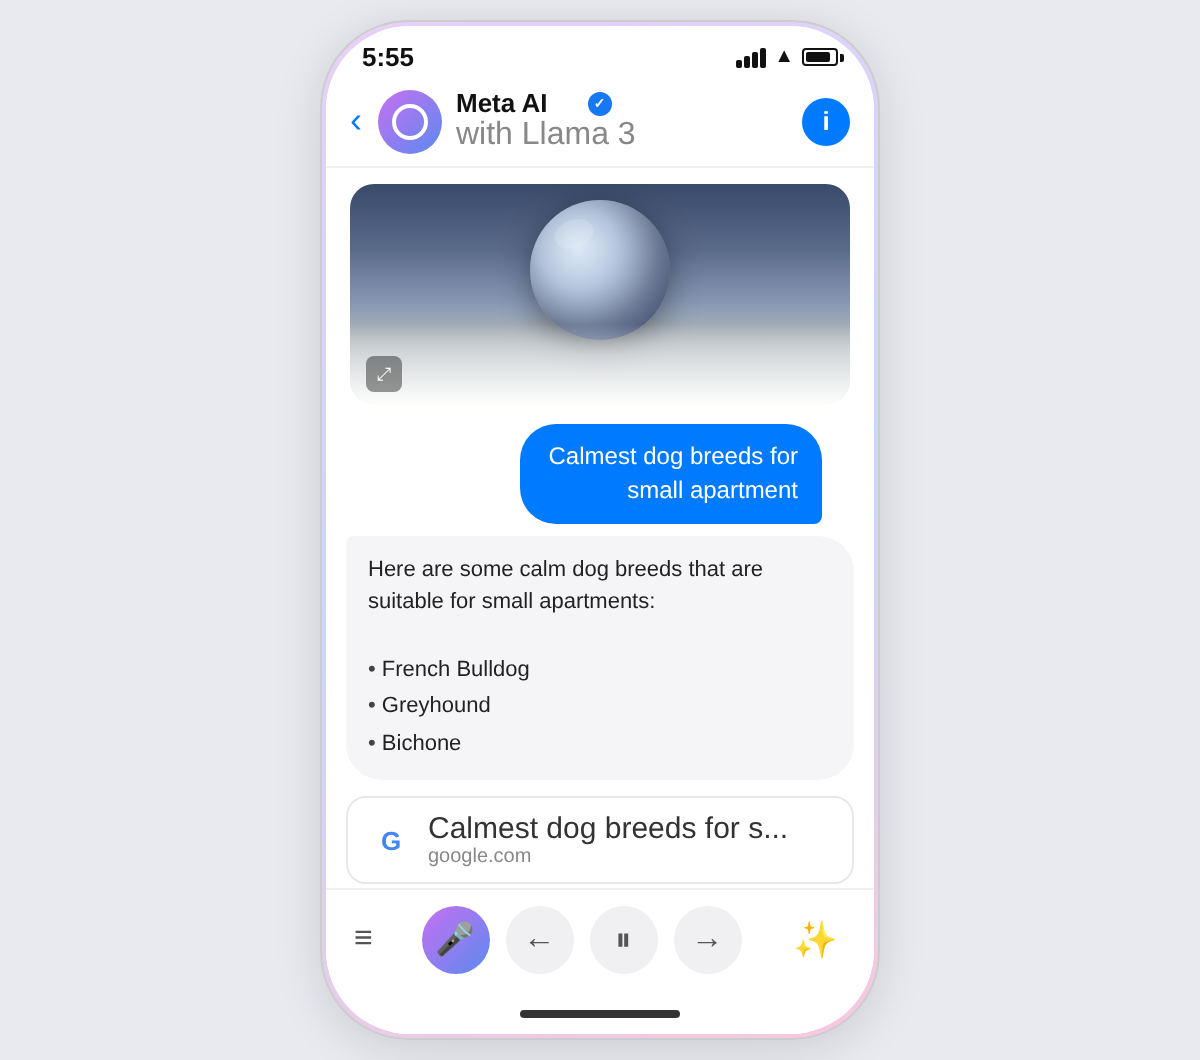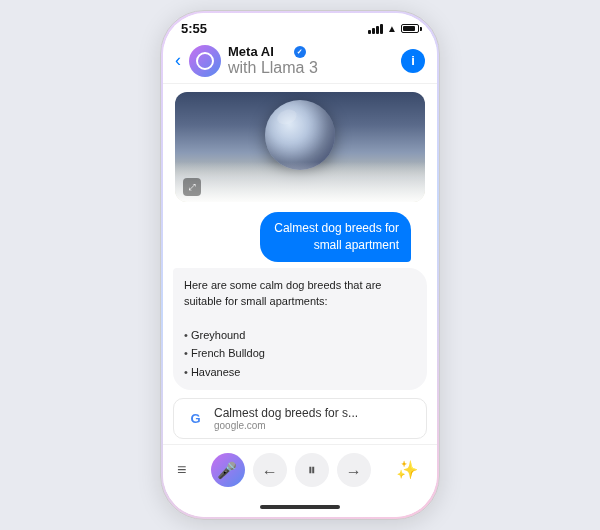--- a/index.html
+++ b/index.html
@@ -296,21 +296,21 @@
       flex-shrink: 0;
       font-size: 14px;
       font-weight: 700;
       display: flex;
       align-items: center;
       justify-content: center;
     }
     .g-letter { color: #4285F4; }
     .google-card-text {}
     .google-card-title {
-      font-size: 12px;
+      font-size: 15px;
       color: #333;
       font-weight: 500;
     }
     .google-card-url {
       font-size: 10px;
       color: #888;
     }
 
     
     .bottom-toolbar {
@@ -423,23 +423,23 @@
         <div class="expand-icon">⤢</div>
       </div>
 
       <div class="user-message">
         <div class="user-bubble">Calmest dog breeds for small apartment</div>
       </div>
 
       <div class="ai-response">
         <div class="intro">Here are some calm dog breeds that are suitable for small apartments:</div>
         <ul>
+          <li>French Bulldog</li>
           <li>Greyhound</li>
-          <li>French Bulldog</li>
-          <li>Havanese</li>
+          <li>Bichone</li>
         </ul>
       </div>
 
       <div class="google-card">
         <div class="google-logo">
           <span style="font-size:13px; font-weight:900; letter-spacing:-1px;">
             <span class="g-letter">G</span>
           </span>
         </div>
         <div class="google-card-text">

